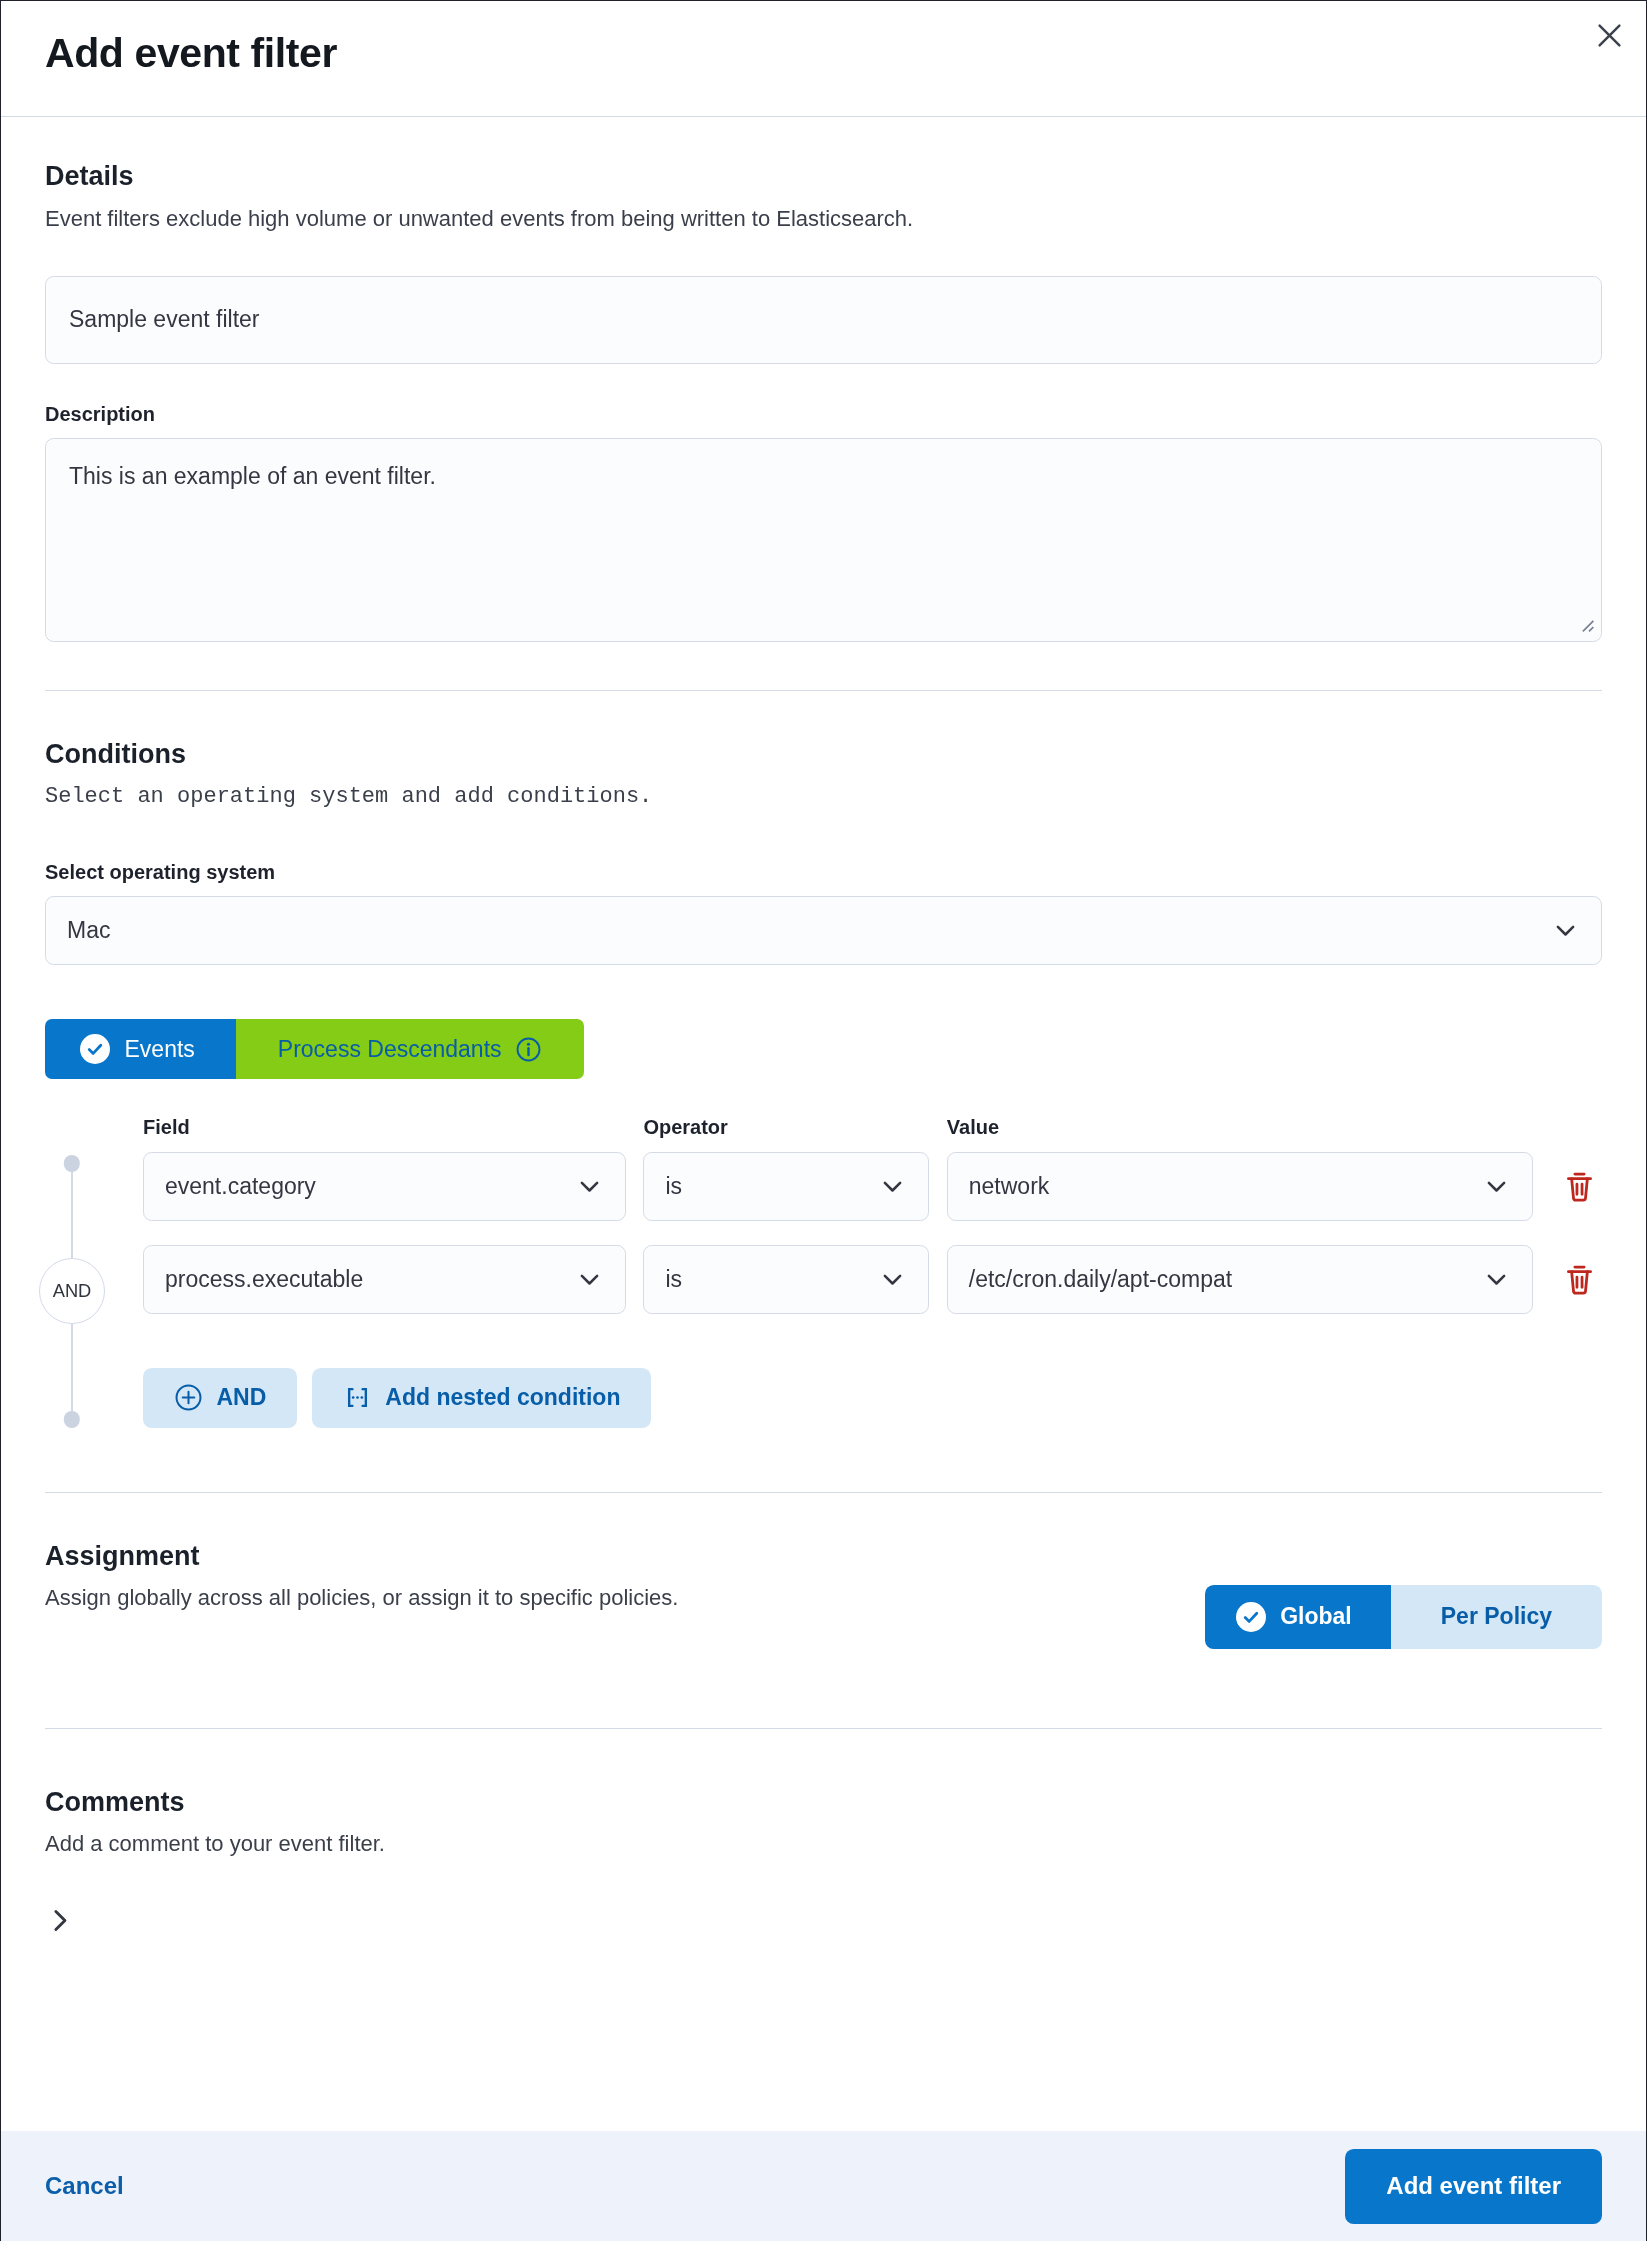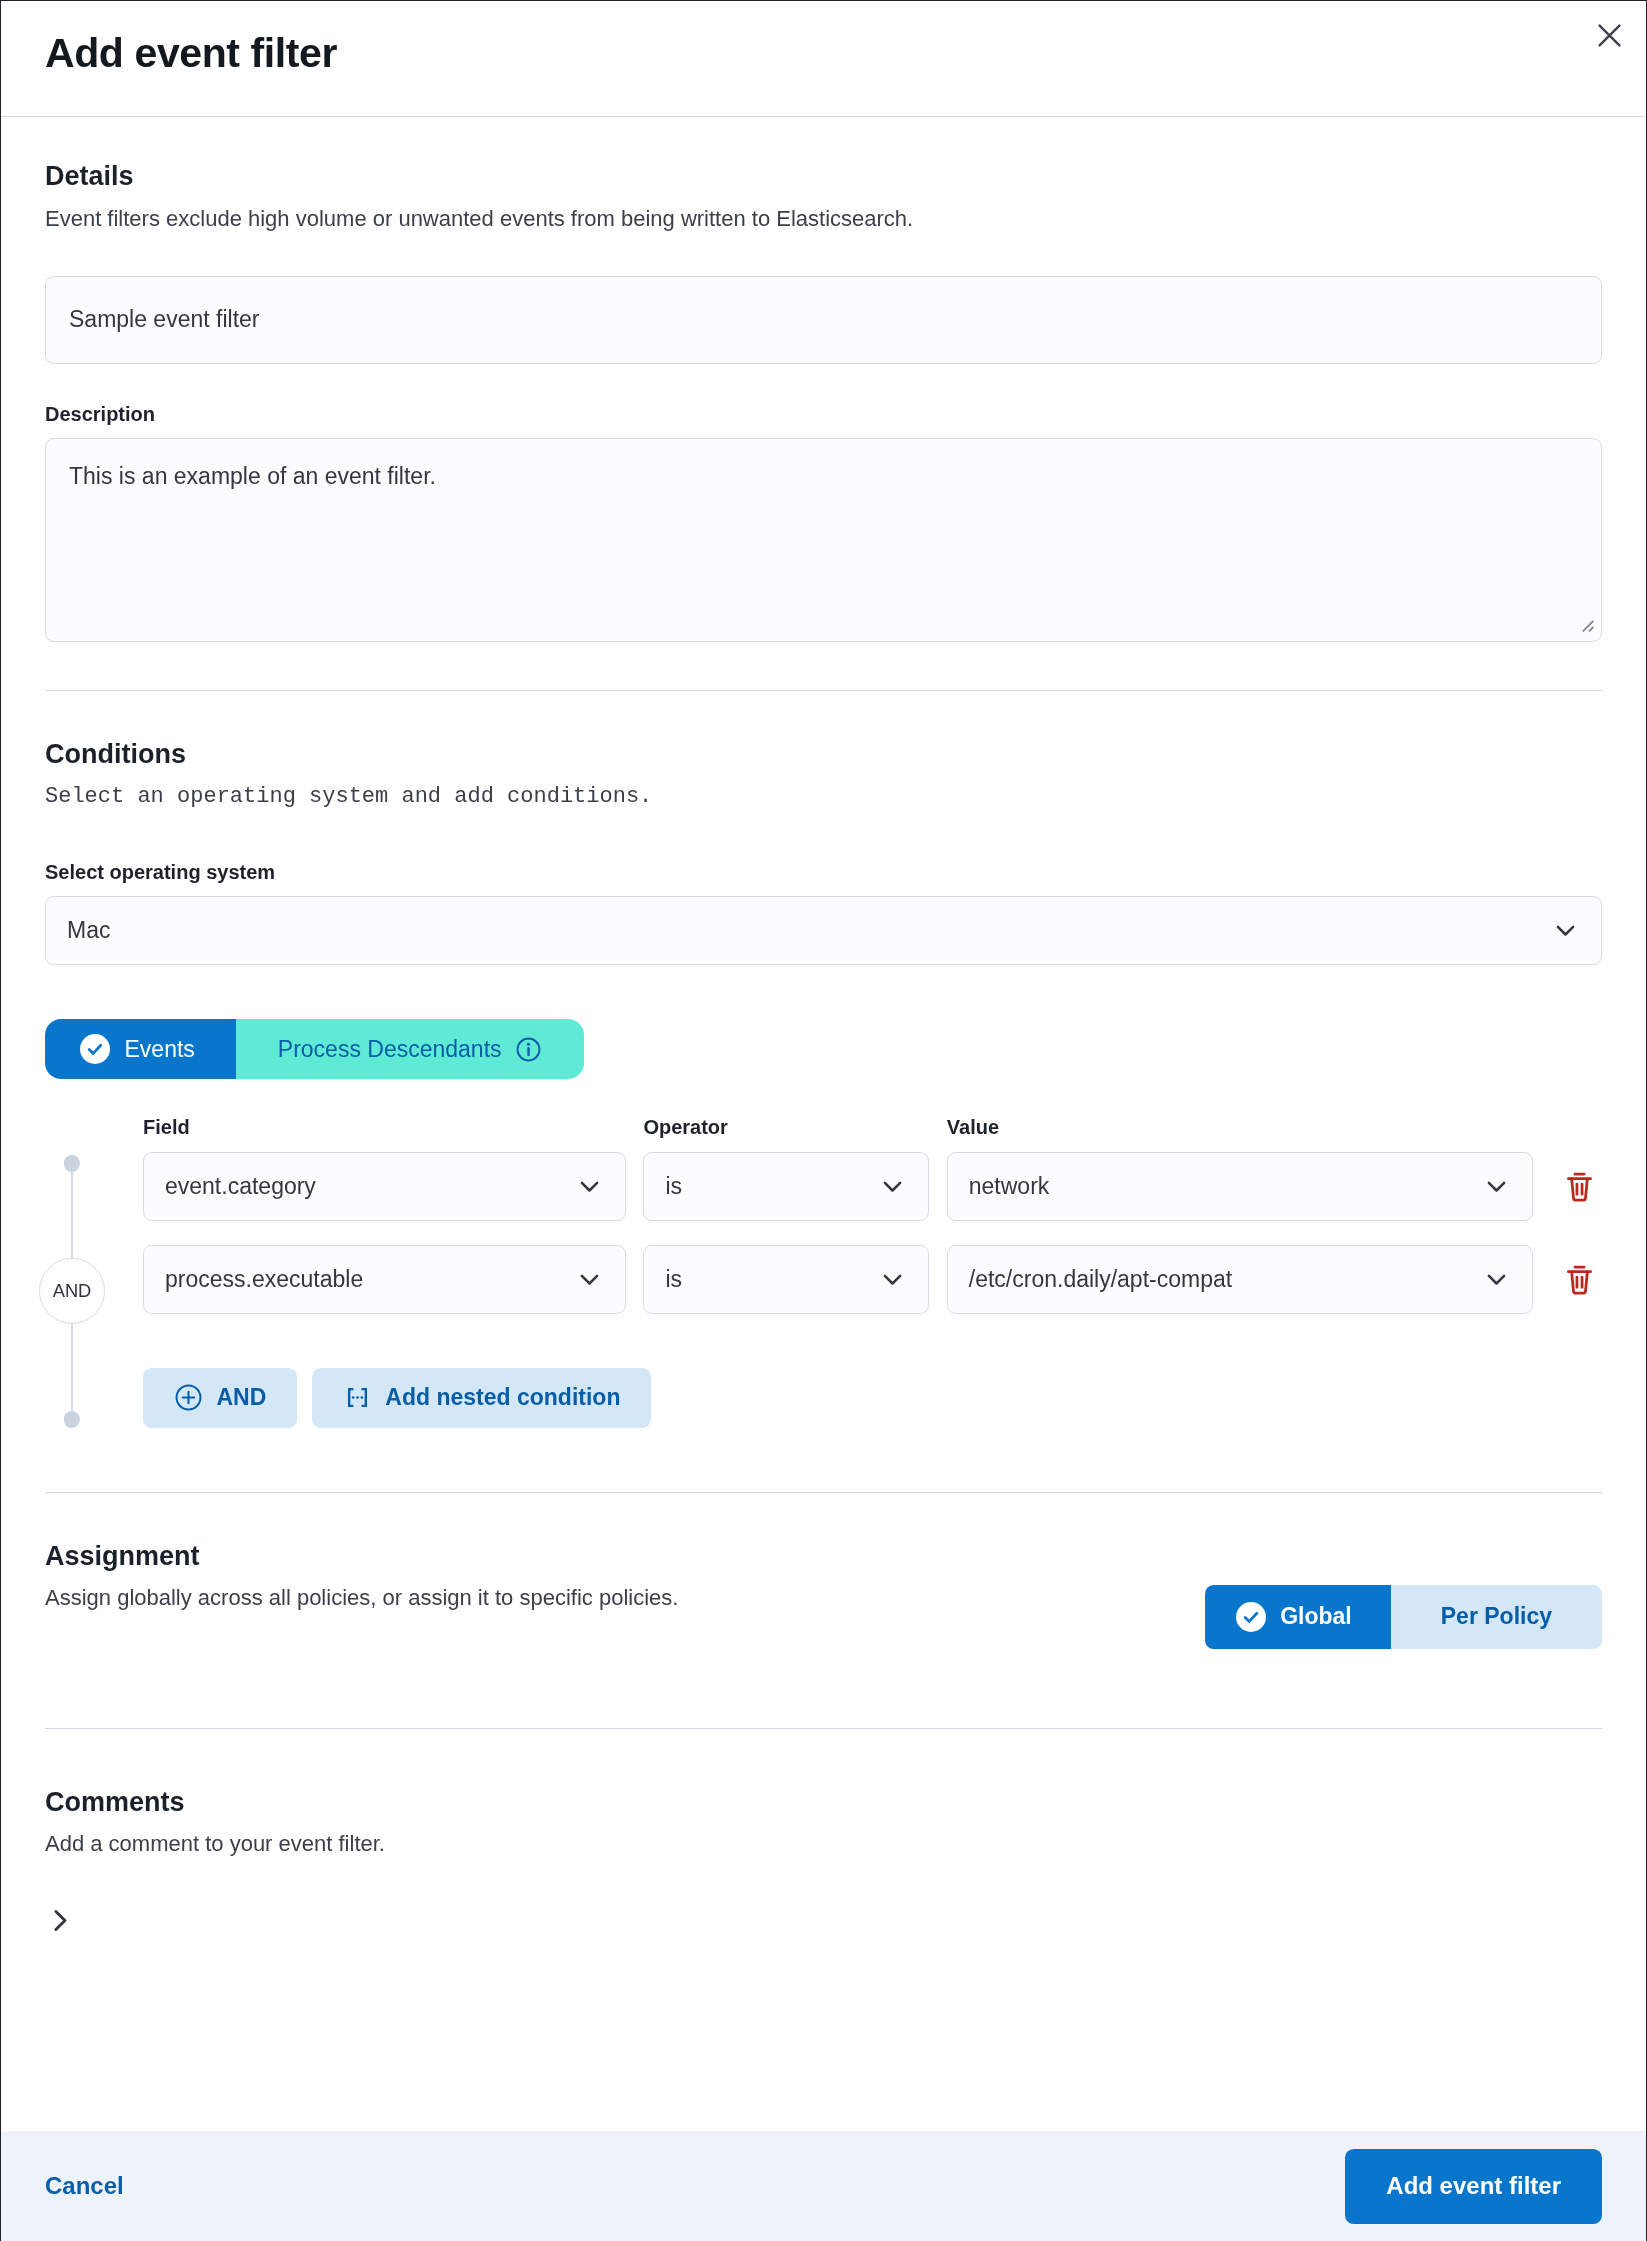--- a/index.html
+++ b/index.html
@@ -64,25 +64,25 @@
   .mb-sub-cond { margin-bottom: 52px; font-family: Liberation Mono, monospace; }
   .mb-os { margin-bottom: 54px; }
 
   .select-box {
     height: 69px; padding: 0 21px;
     display: flex; align-items: center; justify-content: space-between;
     cursor: pointer;
   }
 
   
-  .tab-group { display: inline-flex; border-radius: 16px; overflow: hidden; margin-bottom: 37px; }
+  .tab-group { display: inline-flex; border-radius: 7px; overflow: hidden; margin-bottom: 37px; }
   .tab { height: 60px; display: flex; align-items: center; border: none; cursor: pointer;
          font-family: "Liberation Sans", sans-serif; font-size: 23px; }
   .tab-selected { background: #0877cb; color: #fff; gap: 14.5px; padding: 0 41px 0 35px; }
-  .tab-unselected { background: #5eead4; color: #075da8; gap: 13.5px; padding: 0 42px; }
+  .tab-unselected { background: #84cc16; color: #075da8; gap: 13.5px; padding: 0 42px; }
 
   
   .cond-table { display: flex; }
   .connector-col { width: 54px; margin-right: 44px; flex: none; position: relative; margin-top: 39px; }
   .connector-line { position: absolute; left: 50%; top: 9.7px; bottom: 9.7px; width: 1.9px; margin-left: -1px; background: #d3dae6; }
   .connector-dot { position: absolute; left: 50%; transform: translateX(-50%); width: 16.4px; height: 16.4px; border-radius: 50%; background: #ccd3e0; }
   .connector-dot.top { top: 0; } .connector-dot.bottom { bottom: 0; }
   .and-circle {
     position: absolute; top: 50%; left: 50%; transform: translate(-50%,-50%);
     width: 66px; height: 66px; border-radius: 50%;

